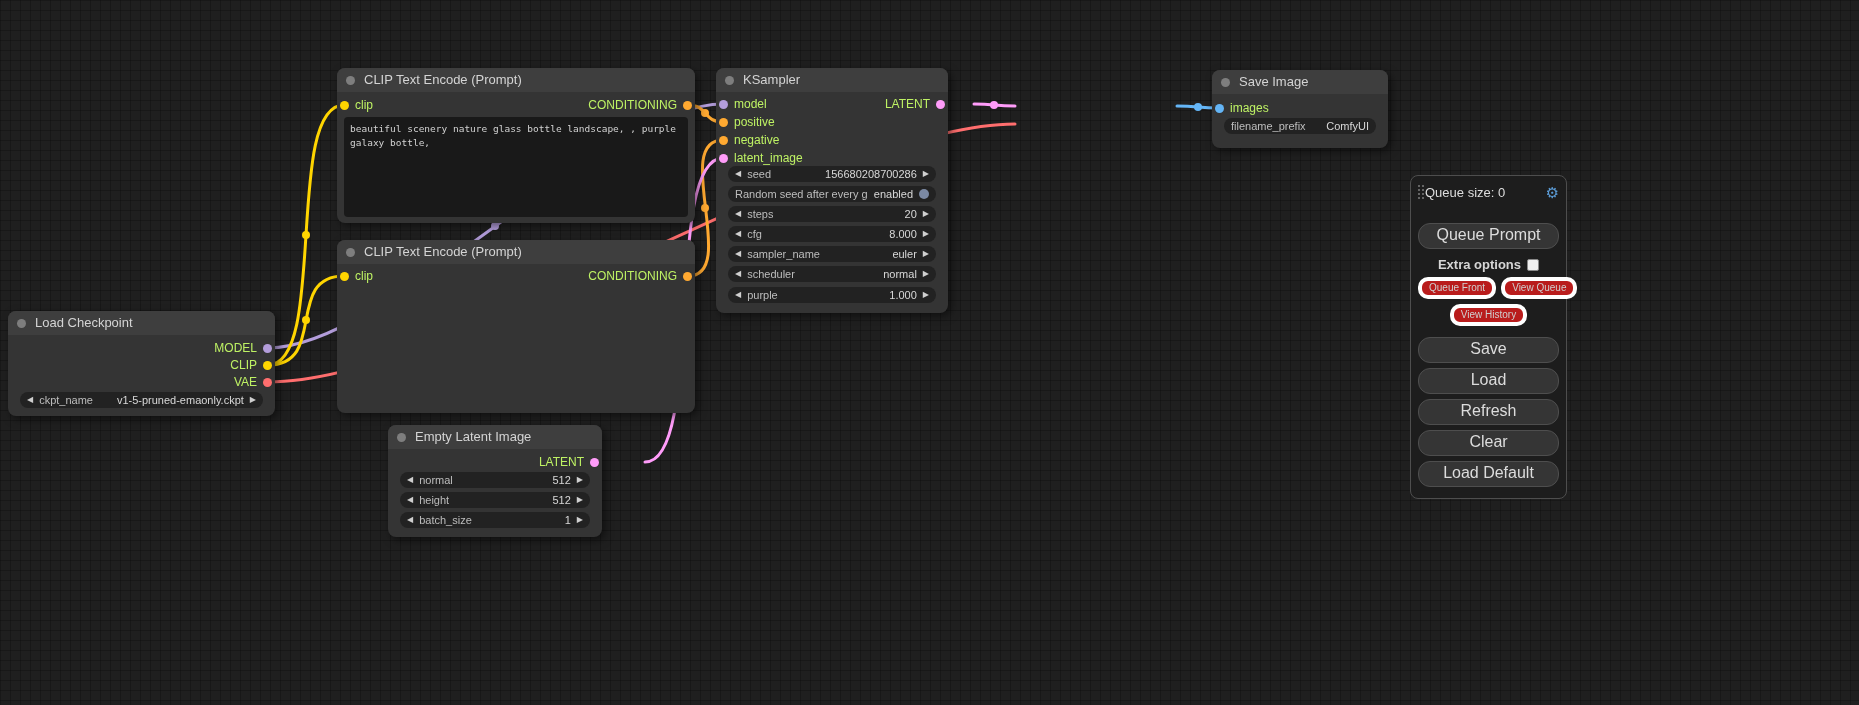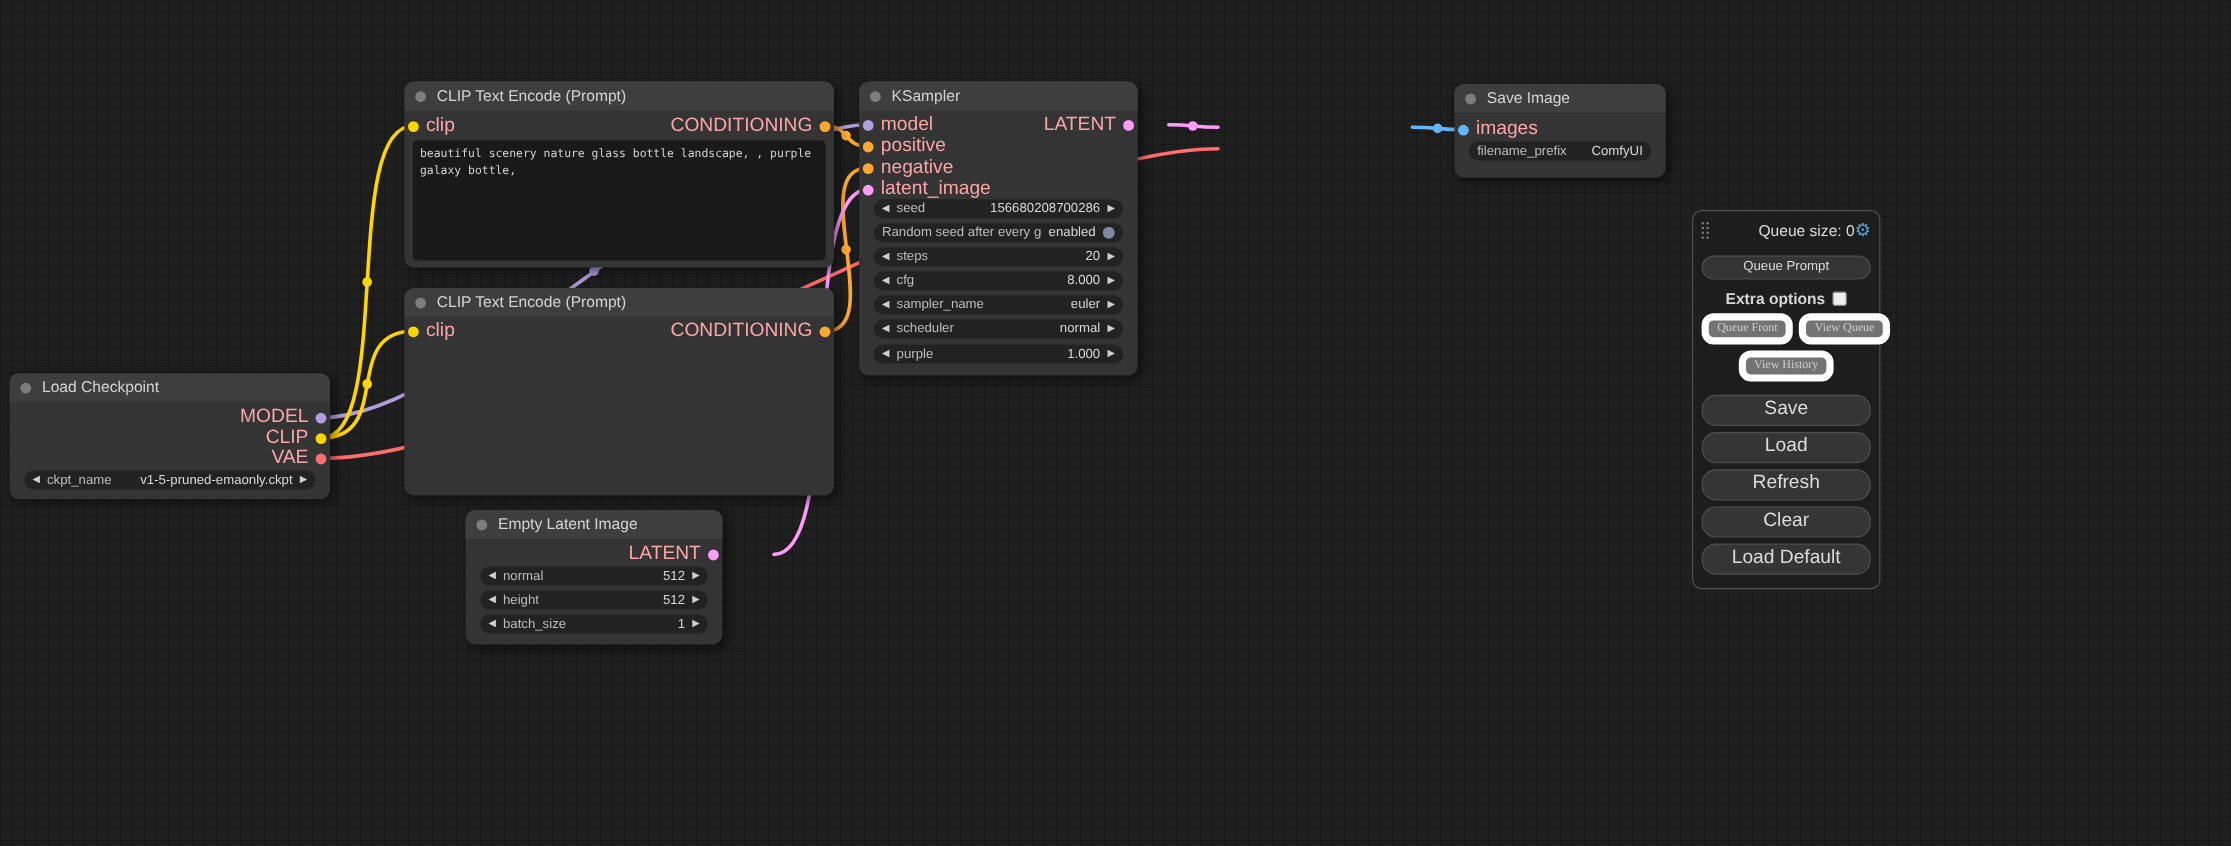--- a/index.html
+++ b/index.html
@@ -18,21 +18,21 @@
   .node {
     position: absolute; z-index: 2; background: #343434;
     border-radius: 8px; box-shadow: 3px 3px 9px rgba(0,0,0,0.5);
   }
   .ntitle {
     position: relative; height: 24px; background: #3e3e3e;
     border-radius: 8px 8px 0 0; color: #d4d4d4; font-size: 13px;
     line-height: 24px; padding-left: 27px; white-space: nowrap; overflow: hidden;
   }
   .tdot { position: absolute; left: 9px; top: 8px; width: 9px; height: 9px; border-radius: 50%; background: #7e7e7e; }
-  .srow { position: absolute; display: flex; align-items: center; gap: 6px; height: 16px; font-size: 16px; color: #fca5a5; }
+  .srow { position: absolute; display: flex; align-items: center; gap: 6px; height: 16px; font-size: 12px; color: #bef264; }
   .srow.in  { left: 3px; }
   .srow.out { right: 3px; flex-direction: row-reverse; }
   .dot { width: 9px; height: 9px; border-radius: 50%; flex: 0 0 auto; cursor: crosshair; }
   .slabel { white-space: nowrap; }
 
   .widget {
     position: absolute; left: 12px; right: 12px; height: 16px;
     background: #222222; border-radius: 8px; display: flex; align-items: center;
     font-size: 11px; color: #c9c9c9; padding: 0 7px; gap: 6px; cursor: pointer;
   }
@@ -49,37 +49,37 @@
 
   
   #qpanel {
     position: absolute; left: 1410px; top: 175px; width: 157px; z-index: 3;
     background: rgba(30,30,30,0.95); border: 1px solid #4e4e4e; border-radius: 8px;
     padding: 7px 7px 11px; color: #dddddd;
   }
   .qhead { display: flex; align-items: center; height: 18px; }
   .drag-handle { display: inline-grid; grid-template-columns: repeat(2, 3px); grid-auto-rows: 3px; gap: 1px; cursor: grab; }
   .drag-handle i { width: 2px; height: 2px; border-radius: 50%; background: #7d7d7d; }
-  .qsize { flex: 1; text-align: right; font-size: 13px; color: #dddddd; }
+  .qsize { flex: 1; text-align: left; font-size: 13px; color: #dddddd; }
   .gear { font-size: 15px; cursor: pointer; line-height: 1; }
   .qbtn {
     display: block; width: 100%; margin-top: 5px; background: #353535;
     border: 1px solid #4e4e4e; border-radius: 12px; color: #dcdcdc;
     font-size: 16px; padding: 2px 0 4px; cursor: pointer;
     font-family: "Liberation Sans", sans-serif;
   }
-  .qbtn.primary { font-size: 11px; margin-top: 12px; }
+  .qbtn.primary { font-size: 16px; margin-top: 22px; }
   .extra { display: flex; align-items: center; justify-content: center; gap: 6px; margin-top: 8px; font-size: 13px; color: #d6d6d6; font-weight: bold; }
   .checkbox { width: 12px; height: 12px; background: #efefef; border: 1px solid #8a8a8a; border-radius: 2px; cursor: pointer; }
   .pillrow { display: flex; gap: 5px; margin-top: 5px; }
   .pillrow.center { justify-content: center; }
   .pill {
-    flex: 1; background: #737373; border: 6px solid #ffffff; border-radius: 10px;
+    flex: 1; background: #b91c1c; border: 4px solid #ffffff; border-radius: 10px;
     color: #cfcfcf; font-size: 10px; padding: 1px 7px 2px; cursor: pointer;
-    font-family: Liberation Serif, serif; white-space: nowrap;
+    font-family: Liberation Sans, sans-serif; white-space: nowrap;
   }
   .pillrow.center .pill { flex: 0 0 auto; }
   .gap { margin-top: 11px; }
 </style>
 </head>
 <body>
 
 <div id="canvas">
 
   <svg id="links" width="1859" height="705" viewBox="0 0 1859 705">

